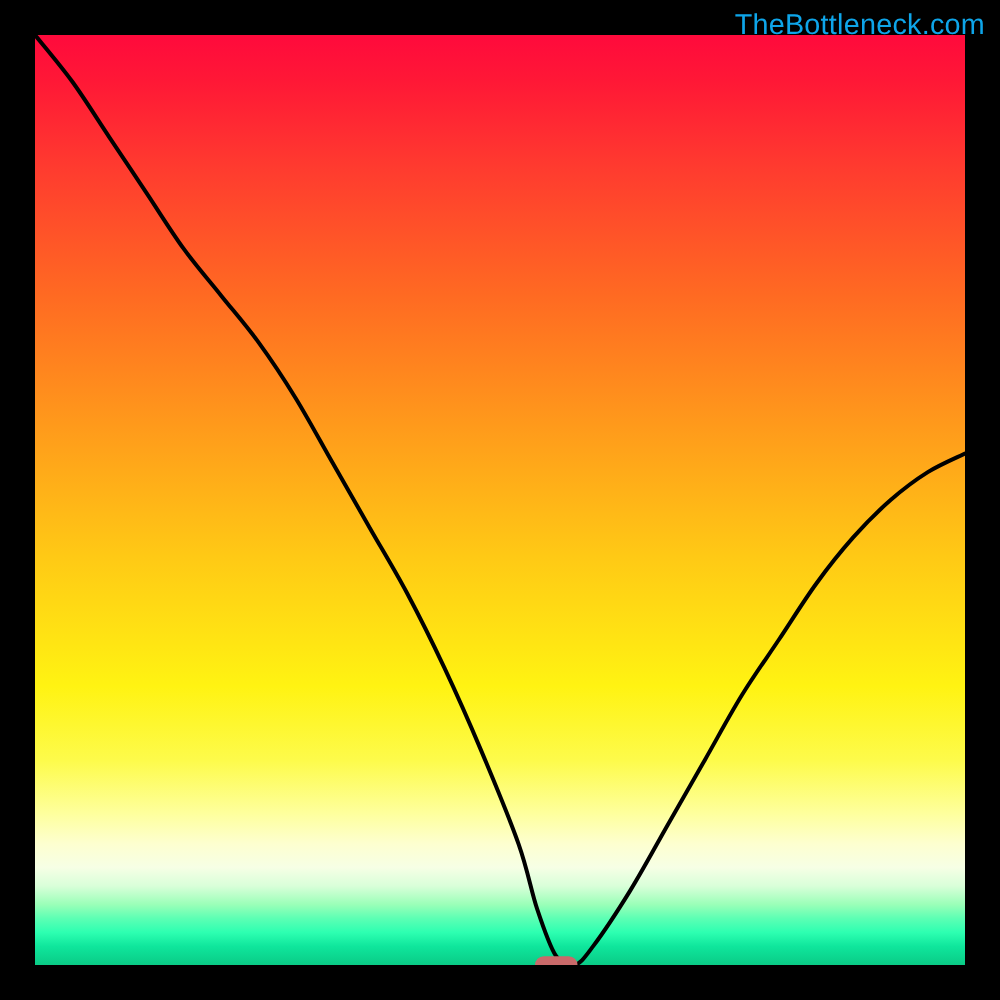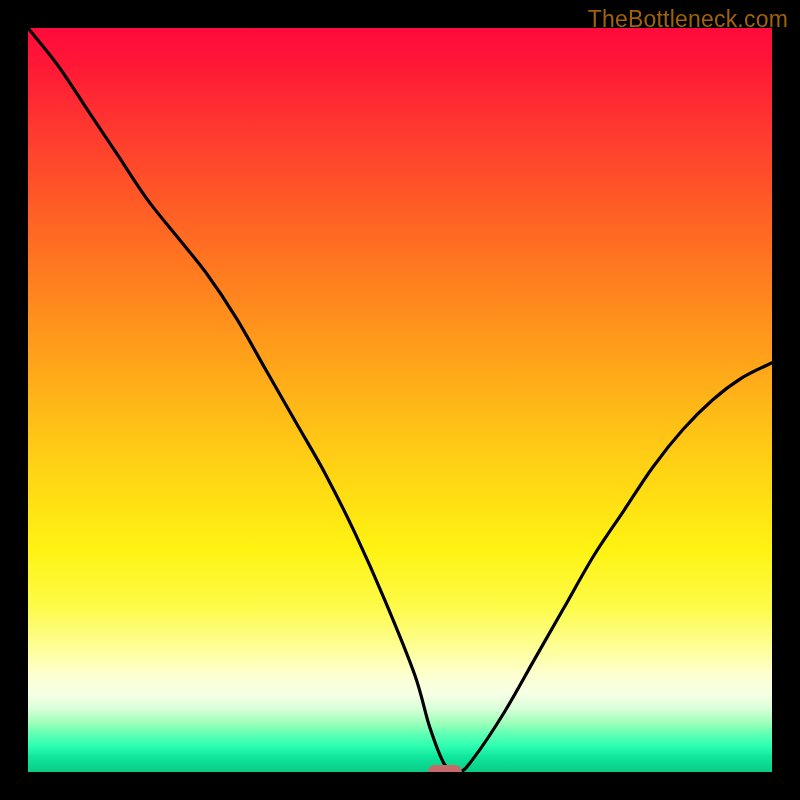--- a/index.html
+++ b/index.html
@@ -67,21 +67,21 @@
   .marker {
     position: absolute;
     height: 14px;
     border-radius: 7px;
     background: #c96a6a;
   }
   .watermark {
     position: absolute;
     top: 6px;
     right: 12px;
-    color: #a16207;
+    color: #0ea5e9;
     font-size: 23px;
     letter-spacing: 0.2px;
     user-select: none;
   }
 </style>
 </head>
 <body>
 
 <div class="frame">
 

